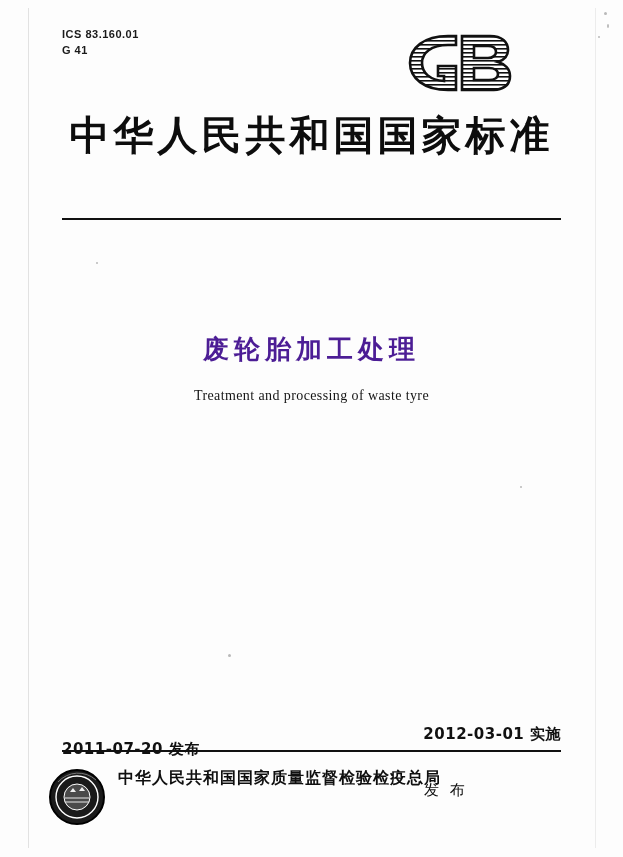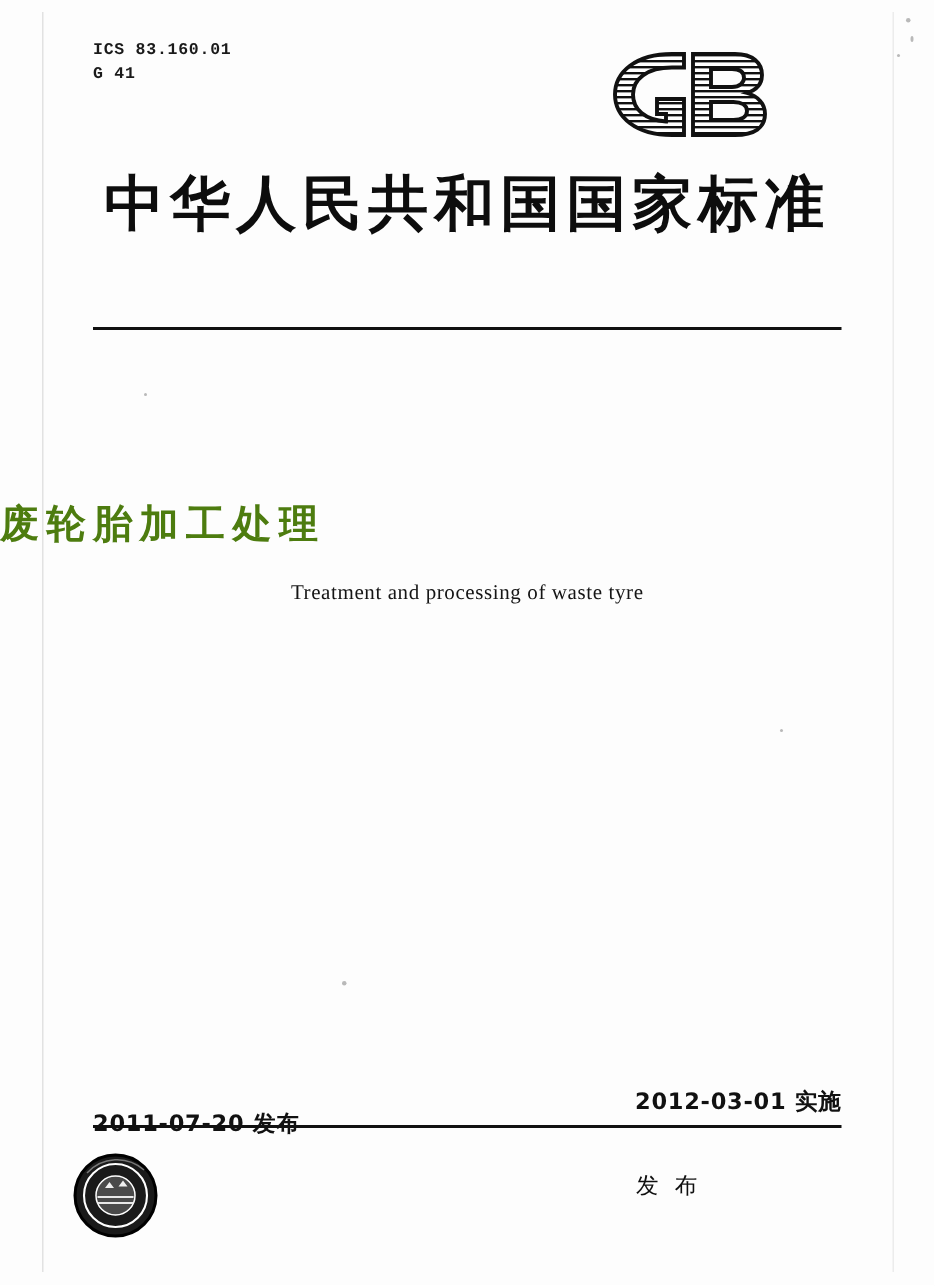--- a/index.html
+++ b/index.html
@@ -23,21 +23,21 @@
     position: absolute;
     background: #b9b9b9;
     border-radius: 50%;
   }
 
   
   .ics-block {
     position: absolute;
     left: 62px;
     top: 26px;
-    font-family: Liberation Mono, monospace;
+    font-family: Liberation Sans, sans-serif;
     font-weight: bold;
     font-size: 11px;
     color: #1a1a1a;
     letter-spacing: 0.5px;
     line-height: 16px;
   }
 
   
   .gb-logo {
     position: absolute;
@@ -79,25 +79,26 @@
     height: 2px;
     background: #111;
   }
 
   
   .doc-title-cn {
     position: absolute;
     left: 0;
     right: 0;
     top: 332px;
+    text-align: center;
     font-family: "DejaVu Sans", "Liberation Sans", sans-serif;
     font-weight: bold;
     font-size: 26px;
     letter-spacing: 5px;
-    color: #4d7c0f;
+    color: #4c1d95;
   }
   .doc-title-en {
     position: absolute;
     left: 0;
     right: 0;
     top: 388px;
     text-align: center;
     font-family: "Liberation Serif", serif;
     font-size: 14px;
     letter-spacing: 0.4px;
@@ -229,16 +230,17 @@
       <circle cx="29" cy="29" r="27" fill="#1a1a1a" stroke="#000" stroke-width="2"></circle>
       <circle cx="29" cy="29" r="21" fill="none" stroke="#ffffff" stroke-width="1.4"></circle>
       <circle cx="29" cy="29" r="13" fill="#4a4a4a" stroke="#ffffff" stroke-width="1"></circle>
       <path d="M17 30 L41 30 M17 34 L41 34" stroke="#e8e8e8" stroke-width="1.2"></path>
       <path d="M22 24 l3 -4 l3 4 z M31 23 l3 -4 l3 4 z" fill="#efefef"></path>
       <path d="M10 14 a27 27 0 0 1 38 -2" fill="none" stroke="#777" stroke-width="1"></path>
     </svg>
   </div>
 
   <div class="issuers">
+    <div>中华人民共和国国家质量监督检验检疫总局</div>
   </div>
   <div class="publish-word">发 布</div>
 
 </div>
 
 </body></html>

